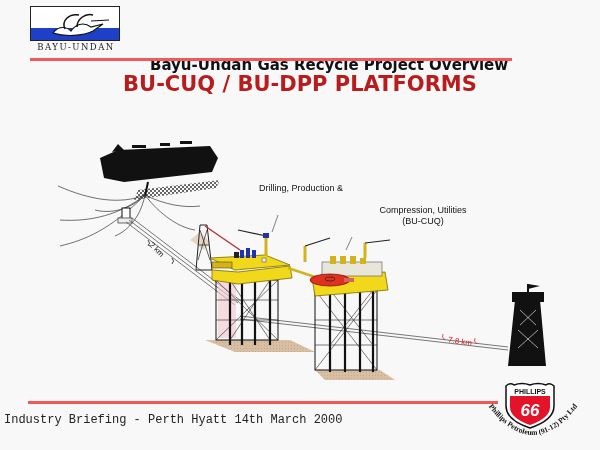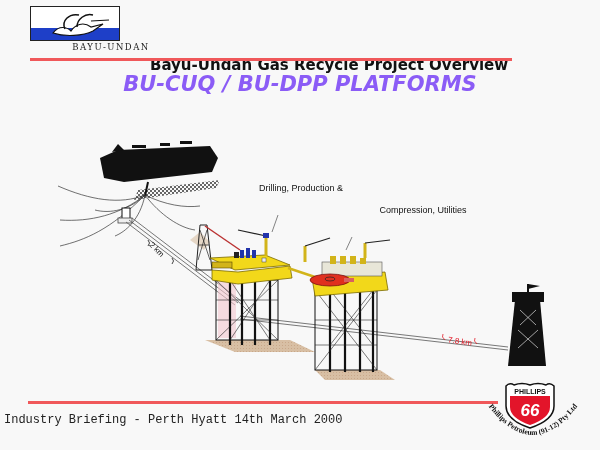--- a/index.html
+++ b/index.html
@@ -1,24 +1,24 @@
 <!DOCTYPE html>
 <html><head>
 <meta charset="utf-8">
 <style>
   html, body { margin:0; padding:0; }
   body { width:600px; height:450px; background:#f8f8f8; position:relative; overflow:hidden;
          font-family:"DejaVu Sans", sans-serif; }
   .abs { position:absolute; }
   #logo-box { left:30px; top:6px; width:88px; height:33px; border:1px solid #222; background:#fff; overflow:hidden; }
   #logo-water { left:0; bottom:0; width:100%; height:12px; background:#1e3fc8; }
-  #logo-text { left:30px; top:42px; width:92px; text-align:center; font-family:"DejaVu Serif", serif; font-size:8.5px; letter-spacing:1.5px; color:#222;margin-left:35px; }
+  #logo-text { left:30px; top:42px; width:92px; text-align:center; font-family:"DejaVu Serif", serif; font-size:8.5px; letter-spacing:1.5px; color:#222; }
   #header-title { left:150px; top:16px; font-size:15px; font-weight:bold; color:#111; white-space:nowrap;margin-top:40px; }
   #top-rule { left:30px; top:58px; width:482px; height:3px; background:#f0585a; }
-  #subtitle { left:0; top:72px; width:600px; text-align:center; font-size:21px; font-weight:bold; font-style:italic; color:#8b5cf6; }
+  #subtitle { left:0; top:72px; width:600px; text-align:center; font-size:21px; font-weight:bold; color:#b91c1c; }
   .lbl { font-family:"Liberation Sans", sans-serif; font-size:9px; color:#111; text-align:center; line-height:11px; white-space:nowrap;margin-left:37px; }
   #lbl-dpp { left:214px; top:183px; width:100px; }
   #lbl-cuq { left:330px; top:205px; width:112px; }
   #lbl-2km { left:148px; top:245px; font-family:"Liberation Sans", sans-serif; font-size:8px; color:#111; transform:rotate(45deg); white-space:nowrap; }
   #lbl-78km { left:448px; top:337px; font-family:"Liberation Sans", sans-serif; font-size:8px; color:#e21d2a; transform:rotate(8deg); white-space:nowrap; }
   #bottom-rule { left:28px; top:401px; width:470px; height:3px; background:#f0585a; }
   #footer-text { left:4px; top:413px; font-size:12px; color:#222; white-space:nowrap;font-family:Liberation Mono, monospace; }
 </style>
 </head>
 <body>
@@ -185,20 +185,21 @@
         <line x1="538" y1="330" x2="518" y2="348"></line>
     </g>
   </g>
 </svg>
 
 <div class="abs lbl" id="lbl-dpp">
   <div>Drilling, Production &amp;</div>
 </div>
 <div class="abs lbl" id="lbl-cuq">
   <div>Compression, Utilities</div>
+  <div>(BU-CUQ)</div>
 </div>
 
 <div class="abs" id="lbl-2km">2 km</div>
 <div class="abs" id="lbl-78km">7.8 km</div>
 
 <div class="abs" id="bottom-rule"></div>
 <div class="abs" id="footer-text">Industry Briefing - Perth Hyatt 14th March 2000</div>
 
 <svg class="abs" style="left:500px;top:380px" width="60" height="50">
   <path d="M6,6 Q10,2 14,5 Q22,2 30,5 Q38,2 46,5 Q50,2 54,6 L54,26 Q54,40 30,48 Q6,40 6,26 Z" fill="#fff" stroke="#111" stroke-width="1.5"></path>

